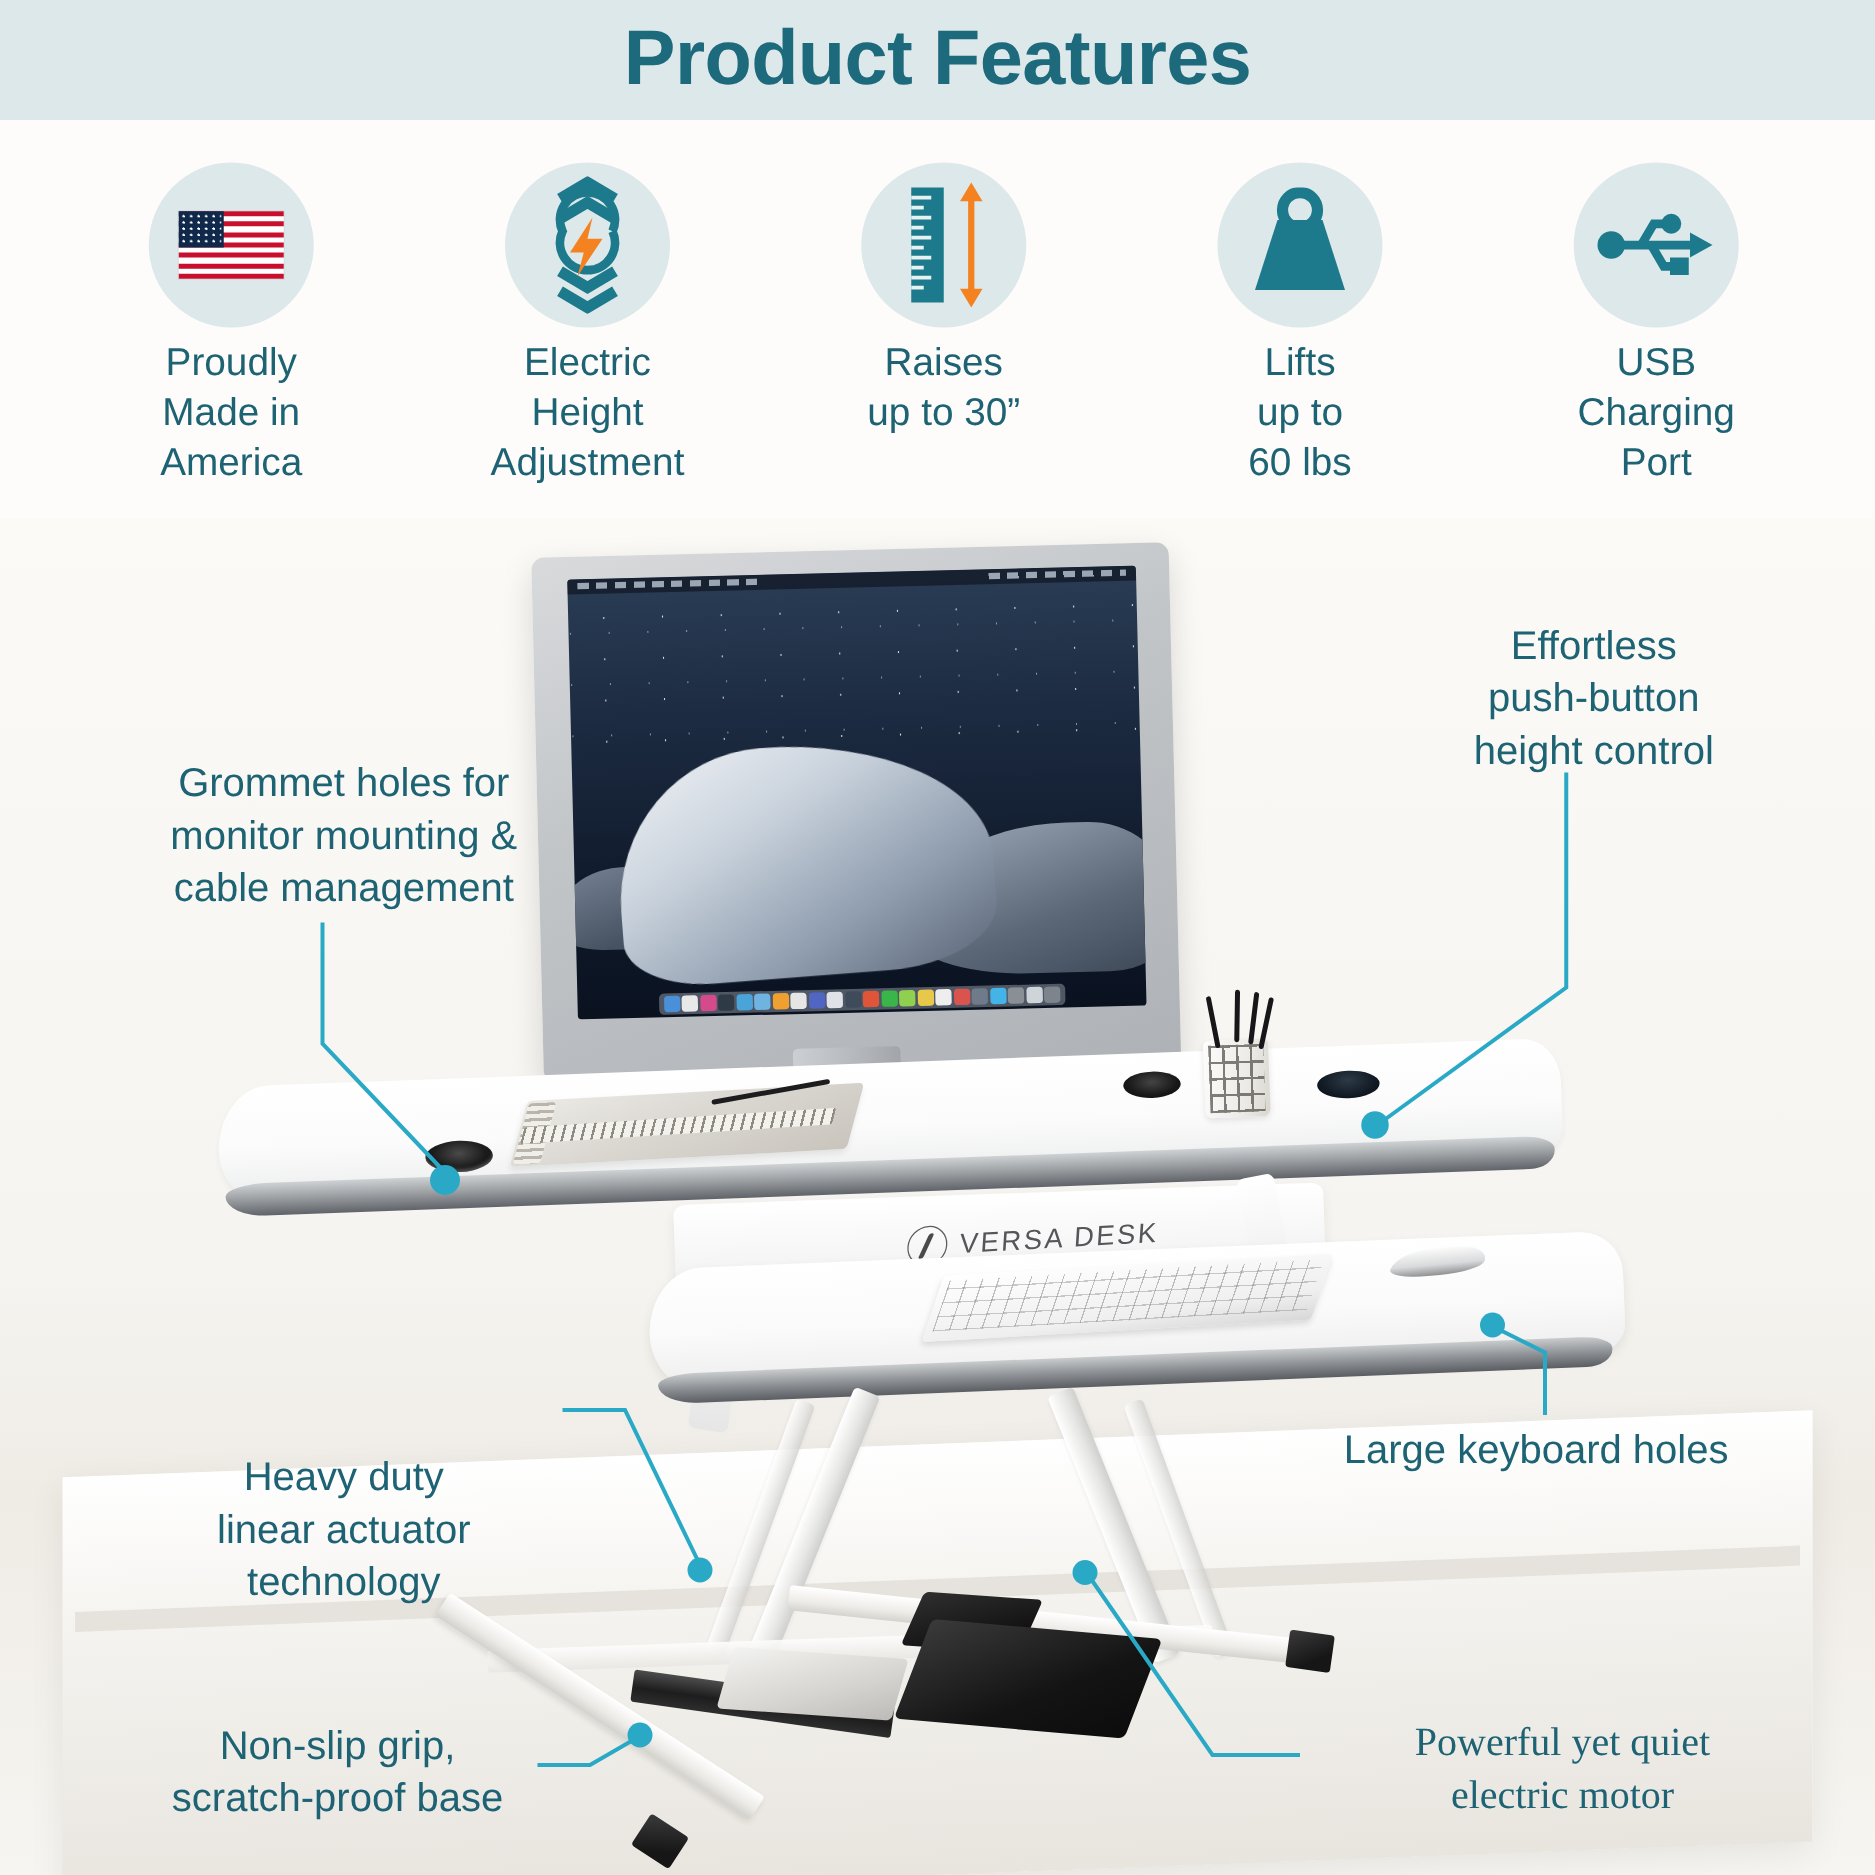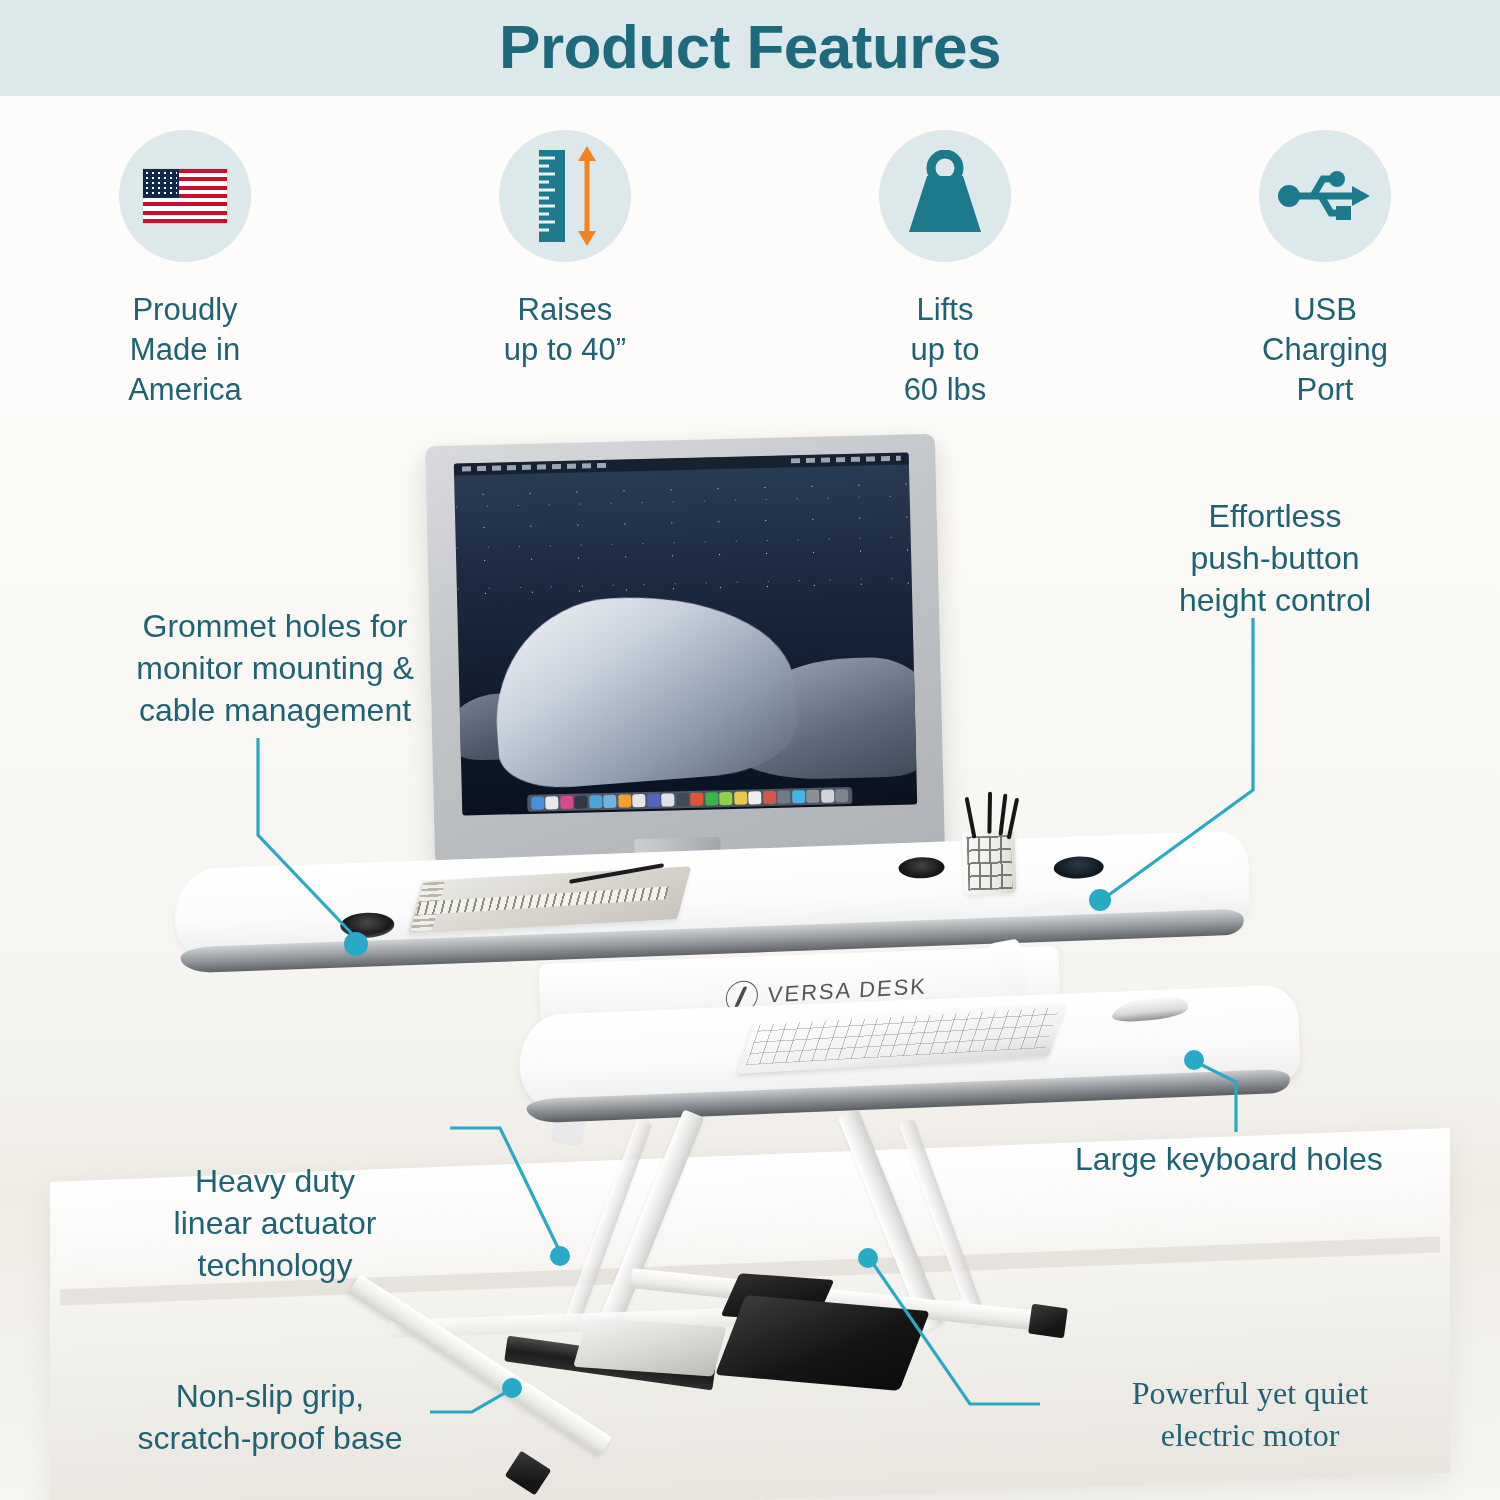--- a/index.html
+++ b/index.html
@@ -58,21 +58,21 @@
   .feature-disc {
     width: 132px; height: 132px;
     border-radius: 50%;
     background: #dce8e9;
     display: flex;
     align-items: center;
     justify-content: center;
     position: relative;
   }
   .feature-label {
-    margin-top: 28px;
+    margin-top: 8px;
     text-align: center;
     font-size: 31px;
     line-height: 40px;
     color: #1e6374;
     white-space: pre-line;
   }
 
   
   .flag {
     width: 84px; height: 54px;
@@ -510,20 +510,37 @@
           <div class="stripe" style="top:41.5px"></div>
           <div class="stripe" style="top:49.8px"></div>
           <div class="canton"></div>
         </div>
       </div>
       <div class="feature-label">Proudly
 Made in
 America</div>
     </div>
 
+    <div class="feature-cell">
+      <div class="feature-disc">
+        <svg width="100" height="110" viewBox="0 0 100 110">
+          <g fill="none" stroke="#1d7a8c" stroke-width="9" stroke-linecap="butt">
+            <polyline points="28,18 50,5 72,18"></polyline>
+            <polyline points="28,34 50,21 72,34"></polyline>
+            <polyline points="28,76 50,89 72,76"></polyline>
+            <polyline points="28,92 50,105 72,92"></polyline>
+            <path d="M70 44 a22 22 0 1 1 -40 0 a22 22 0 1 1 40 0" stroke-width="7"></path>
+          </g>
+          <polygon points="54,33 36,61 47,61 42,80 62,50 50,50" fill="#f58220"></polygon>
+        </svg>
+      </div>
+      <div class="feature-label">Electric
+Height
+Adjustment</div>
+    </div>
 
     <div class="feature-cell">
       <div class="feature-disc">
         <svg width="100" height="105" viewBox="0 0 100 105">
           <rect x="24" y="6" width="26" height="92" fill="#1d7a8c"></rect>
           <g stroke="#e8f1f2" stroke-width="3">
             <line x1="24" y1="14" x2="40" y2="14"></line>
             <line x1="24" y1="22" x2="34" y2="22"></line>
             <line x1="24" y1="30" x2="40" y2="30"></line>
             <line x1="24" y1="38" x2="34" y2="38"></line>
@@ -535,21 +552,21 @@
             <line x1="24" y1="86" x2="34" y2="86"></line>
           </g>
           <g stroke="#f58220" stroke-width="5">
             <line x1="72" y1="12" x2="72" y2="92"></line>
           </g>
           <polygon points="72,2 63,17 81,17" fill="#f58220"></polygon>
           <polygon points="72,102 63,87 81,87" fill="#f58220"></polygon>
         </svg>
       </div>
       <div class="feature-label">Raises
-up to 40”</div>
+up to 30”</div>
     </div>
 
     <div class="feature-cell">
       <div class="feature-disc">
         <svg width="100" height="92" viewBox="0 0 100 92">
           <circle cx="50" cy="18" r="14" fill="none" stroke="#1d7a8c" stroke-width="9"></circle>
           <path d="M32 26 L68 26 L86 82 L14 82 Z" fill="#1d7a8c"></path>
         </svg>
       </div>
       <div class="feature-label">Lifts

